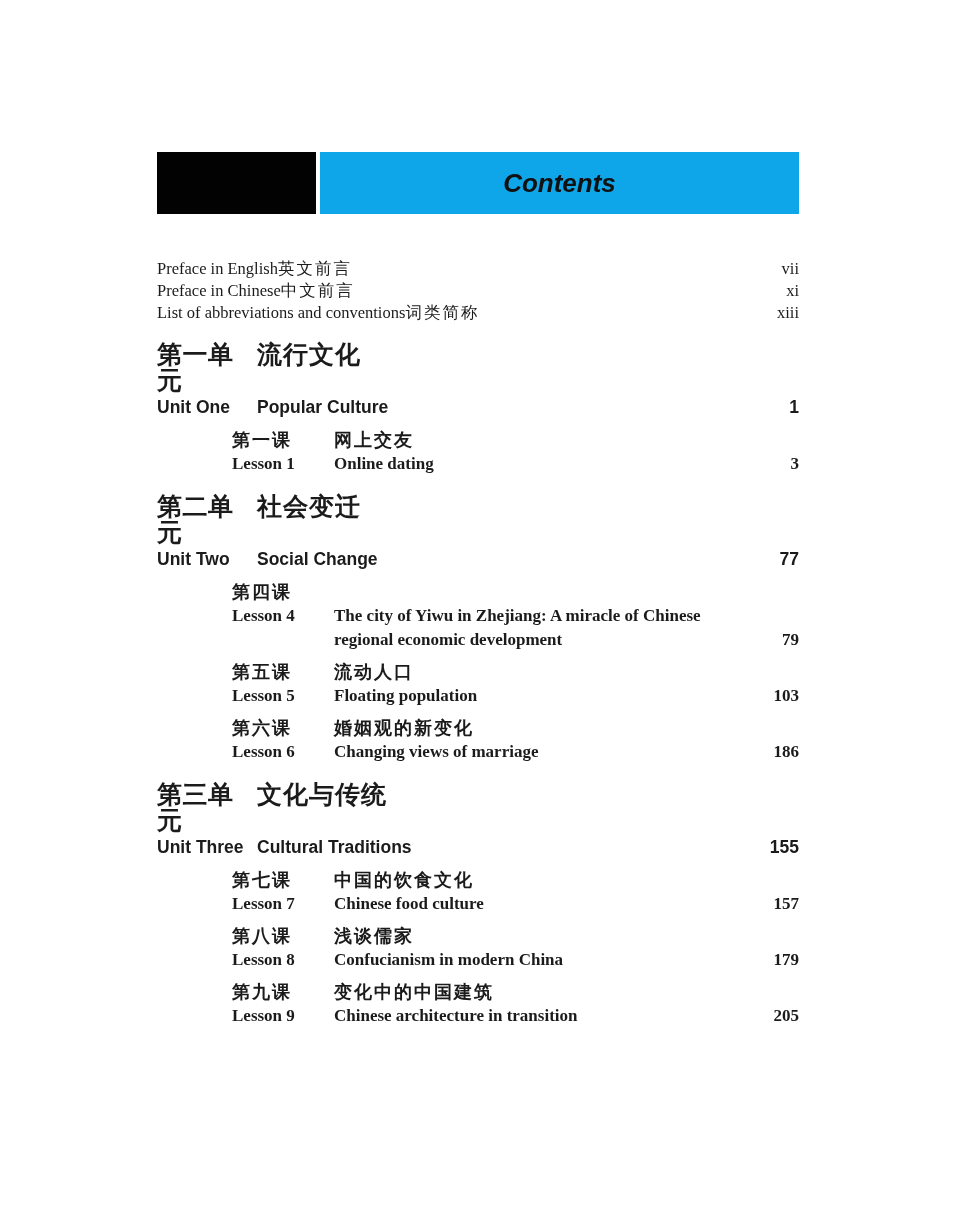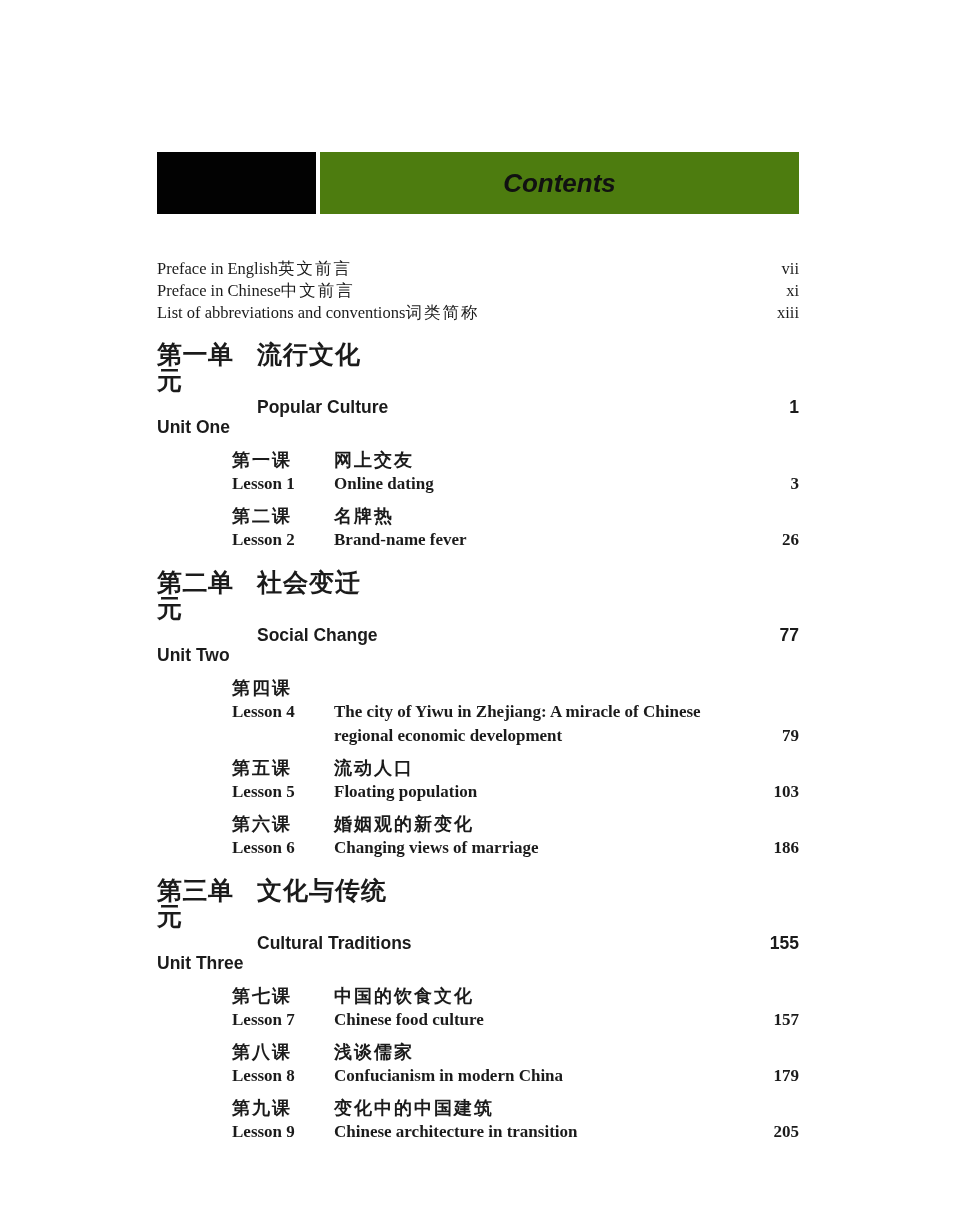--- a/index.html
+++ b/index.html
@@ -5,21 +5,21 @@
   * { margin:0; padding:0; box-sizing:border-box; }
   html,body { width:960px; height:1209px; background:#ffffff; }
   body { font-family:"Liberation Serif", serif; color:#1b1b1b; position:relative; }
 
   .sheet { position:absolute; left:157px; top:152px; width:642px; }
 
   
   .toc-header { display:flex; height:62px; }
   .toc-header .block { width:159px; background:#020202; }
   .toc-header .bar {
-    flex:1; margin-left:4px; background:#4d7c0f;
+    flex:1; margin-left:4px; background:#0ea5e9;
     display:flex; align-items:center; justify-content:center;
   }
   .toc-header .bar .title {
     font-family:"Liberation Sans", sans-serif;
     font-weight:bold; font-style:italic; font-size:26px; color:#111;
   }
 
   
   .front-matter { margin-top:44px; }
   .fm-row {
@@ -32,21 +32,21 @@
   
   .unit-heading-zh {
     margin-top:18px; display:flex;
     font-weight:bold; font-size:25px; line-height:26px; letter-spacing:1px;
   }
   .unit-heading-zh .num { width:100px; flex:0 0 100px; letter-spacing:0.5px; }
   .unit-heading-en {
     display:flex; font-family:"Liberation Sans", sans-serif;
     font-weight:bold; font-size:17.5px; line-height:26px;
   }
-  .unit-heading-en .num { width:100px; flex:0 0 100px;margin-top:20px; }
+  .unit-heading-en .num { width:100px; flex:0 0 100px; }
   .unit-heading-en .page { margin-left:auto; text-align:right; }
 
   
   .lesson {
     margin-left:75px; margin-top:8px;
     display:grid; grid-template-columns:102px 1fr auto;font-weight:bold;
   }
   .l-num-zh { grid-column:1; font-size:18px; line-height:24px; letter-spacing:2px; }
   .l-title-zh { grid-column:2 / span 2; font-size:18px; line-height:24px; letter-spacing:2px; }
   .l-num-en { grid-column:1; font-size:17px; line-height:24px; }
@@ -89,27 +89,20 @@
       <span class="num">Unit One</span>
       <span>Popular Culture</span>
       <span class="page">1</span>
     </div>
     <div class="lesson">
       <span class="l-num-zh">第一课</span>
       <span class="l-title-zh">网上交友</span>
       <span class="l-num-en">Lesson 1</span>
       <span class="l-title-en">Online dating</span>
       <span class="l-page">3</span>
-    </div>
-    <div class="lesson">
-      <span class="l-num-zh">第二课</span>
-      <span class="l-title-zh">名牌热</span>
-      <span class="l-num-en">Lesson 2</span>
-      <span class="l-title-en">Brand-name fever</span>
-      <span class="l-page">26</span>
     </div>
   </div>
 
   <div class="unit">
     <div class="unit-heading-zh">
       <span class="num">第二单元</span>
       <span>社会变迁</span>
     </div>
     <div class="unit-heading-en">
       <span class="num">Unit Two</span>

